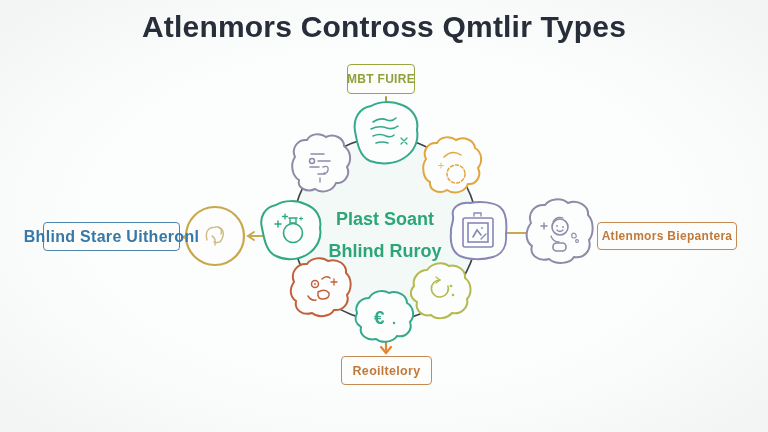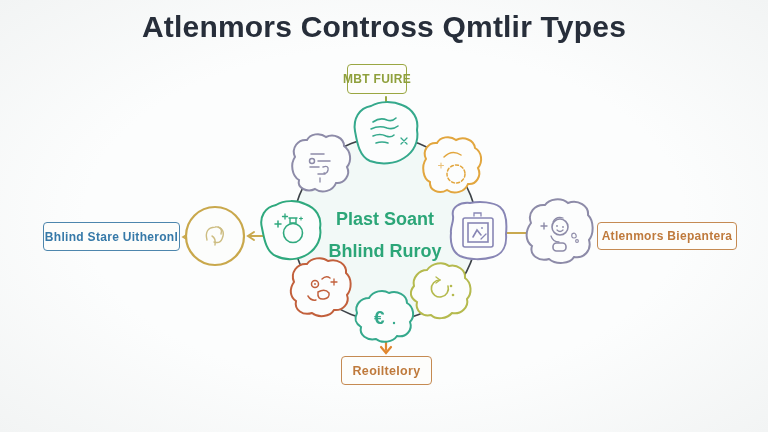--- a/index.html
+++ b/index.html
@@ -14,24 +14,24 @@
     position:absolute;top:10px;left:0;width:768px;
     text-align:center;font-size:30px;font-weight:700;color:#272e3a;
     letter-spacing:0.2px;margin:0;
   }
   .diagram-svg{position:absolute;left:0;top:0;}
   .callout{
     position:absolute;display:flex;align-items:center;justify-content:center;
     background:#fdfdfb;border-radius:4px;box-sizing:border-box;
     font-weight:700;letter-spacing:0.3px;white-space:nowrap;
   }
-  .callout.top{left:347px;top:64px;width:60px;height:30px;
+  .callout.top{left:347px;top:64px;width:68px;height:30px;
     border:1.6px solid #9aa742;color:#8fa03c;font-size:12px;}
   .callout.left{left:43px;top:222px;width:137px;height:29px;
-    border:1.6px solid #4d86ad;color:#3679a8;font-size:12px;}
+    border:1.6px solid #4d86ad;color:#3679a8;font-size:16px;}
   .callout.right{left:597px;top:222px;width:140px;height:28px;
     border:1.6px solid #c58a52;color:#bf7a3c;font-size:12px;}
   .callout.bottom{left:341px;top:356px;width:91px;height:29px;
     border:1.6px solid #c58a52;color:#bf7a3c;font-size:12.5px;}
   .center-label{
     position:absolute;left:285px;top:204px;width:200px;text-align:center;
     color:#2ca678;font-weight:700;font-size:18px;line-height:1.75;
   }
 </style>
 </head>

